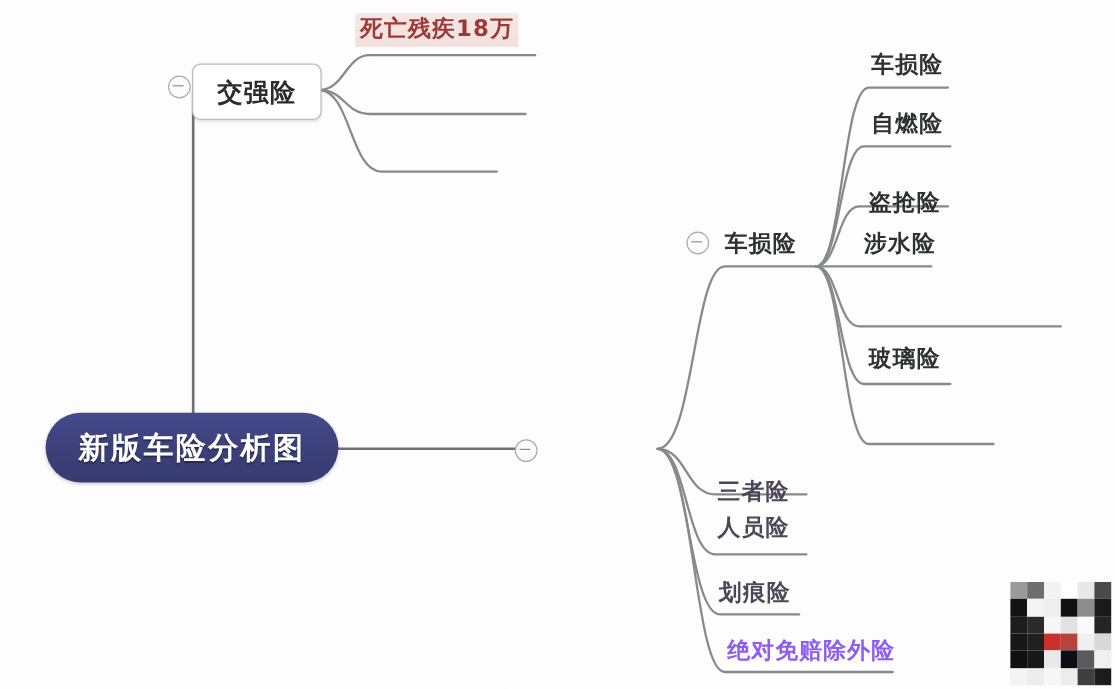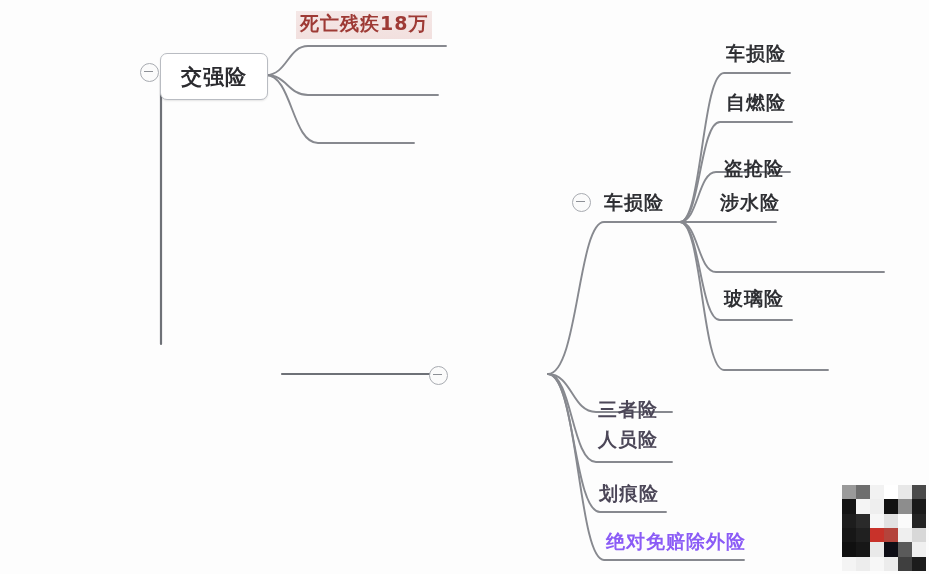--- a/index.html
+++ b/index.html
@@ -166,20 +166,23 @@
       <path d="M680,222 C702,222 702,73 724,73 L790,73"></path>
       <path d="M680,222 C700,222 700,122 720,122 L792,122"></path>
       <path d="M680,222 C698,222 698,172 716,172 L790,172"></path>
       <path d="M680,222 L776,222"></path>
       <path d="M680,222 C698,222 698,272 716,272 L884,272"></path>
       <path d="M680,222 C700,222 700,320 720,320 L792,320"></path>
       <path d="M680,222 C702,222 702,370 724,370 L828,370"></path>
     </g>
   </svg>
 
+  <div class="root-node">
+    <span class="root-label">新版车险分析图</span>
+  </div>
 
   <div class="collapse-icon" style="left:140px; top:63px;"></div>
 
   <div class="box-node" style="left:160px; top:53px; width:106px; height:45px;">
     <span class="box-label">交强险</span>
   </div>
 
   <div class="leaf-node leaf-red" style="left:296px; top:11px;">
     <span class="leaf-text">死亡残疾18万</span>
   </div>

